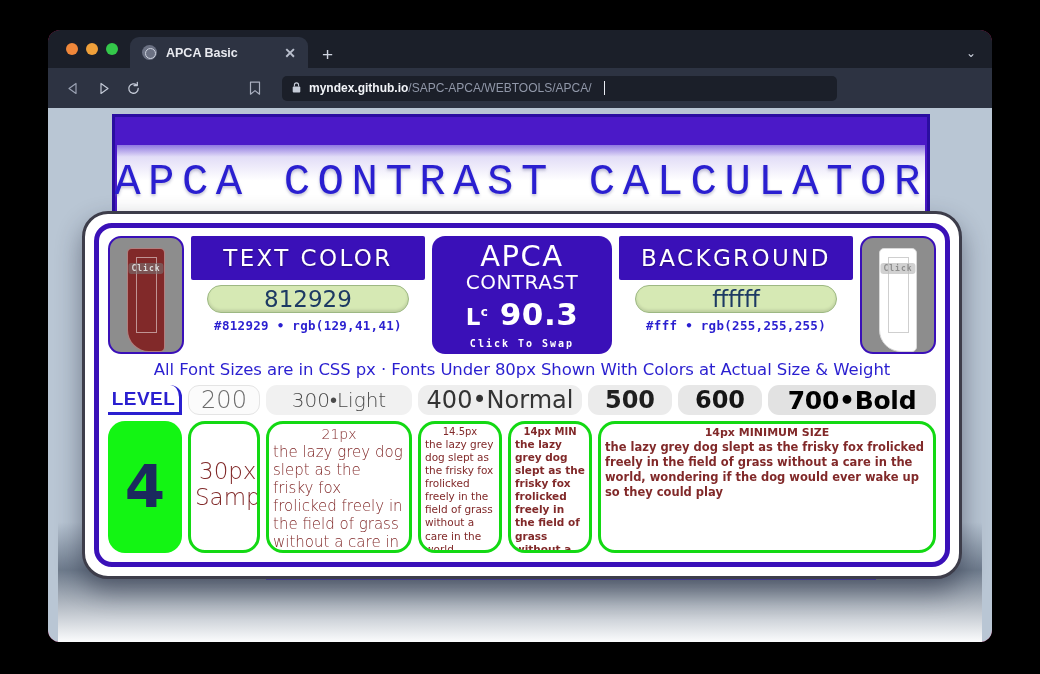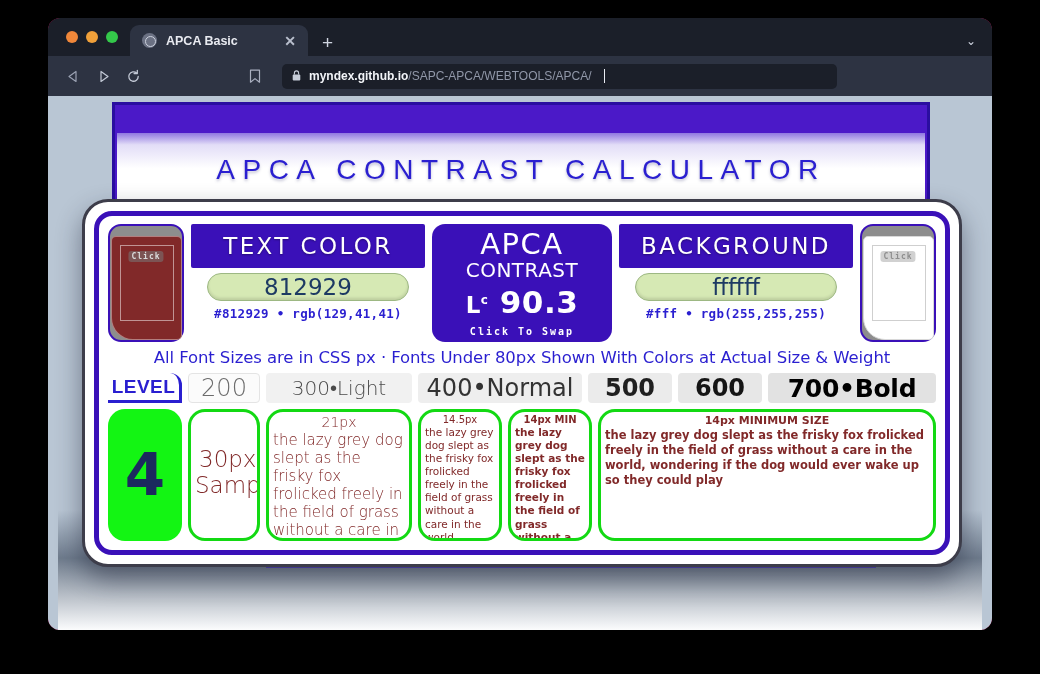--- a/index.html
+++ b/index.html
@@ -11,21 +11,21 @@
   }
 
   
   #desktop {
     position: relative; width: 1040px; height: 674px;
     background: #000; border-radius: 34px;
   }
 
   
   #browser {
-    position: absolute; left: 48px; top: 18px;
+    position: absolute; left: 48px; top: 30px;
     width: 944px; height: 612px;
     background: #be185d;
     border-radius: 12px;
     overflow: hidden;
     box-shadow: 0 14px 40px rgba(0,0,0,.65);
   }
 
   
   .tabstrip {
     position: relative; height: 38px; background: #1b1f29;
@@ -99,26 +99,26 @@
     border: 3px solid #2a0ea0;
     overflow: hidden;
   }
   .header-inner {
     position: absolute; left: 2px; right: 2px; top: 28px; bottom: 0;
     background: linear-gradient(to bottom, #8f77e0 0%, #e2ddf7 16%, #ffffff 48%, #ffffff 100%);
     display: flex; align-items: center; justify-content: center;
   }
   .app-title {
     color: #2a1fd0;
-    font-size: 28px;
+    font-size: 44px;
     font-weight: 400;
     letter-spacing: 7.5px;
     white-space: nowrap;
     text-shadow: 0 2px 3px rgba(120,120,160,.45);
-    font-family: Liberation Sans, sans-serif;
+    font-family: Liberation Mono, monospace;
   }
 
   
   .rail { position: absolute; width: 7px; background: #3a10b8; }
   .rail.left  { left: 66px;  top: 114px; height: 420px; }
   .rail.right { right: 66px; top: 114px; height: 420px; }
 
   .footer-fade {
     position: absolute; left: 10px; right: 10px; bottom: 0; height: 120px;
     background: linear-gradient(to bottom, rgba(185,198,212,0) 0%, #6e7b8c 40%, #fbfcfd 100%);
@@ -152,21 +152,21 @@
 
   .swatch {
     width: 76px; border-radius: 13px;
     background: #8d8d8d;
     border: 2px solid #3a10b8;
     display: flex; align-items: flex-start; justify-content: center;
     padding: 10px 0 0 0;
     position: relative;
   }
   .swatch .chip {
-    width: 71px; height: 104px;
+    width: 38px; height: 104px;
     border-radius: 5px 5px 5px 22px;
     position: relative;
     border: 1px solid rgba(255,255,255,.4);
   }
   .swatch .chip-inner {
     position: absolute; left: 8px; top: 8px; right: 7px; bottom: 18px;
     border: 1px solid rgba(255,255,255,.5);
   }
   .swatch .click-tag {
     position: absolute; left: 50%; transform: translateX(-50%);
@@ -244,21 +244,21 @@
   .level-tab {
     width: 74px; height: 100%;
     border-right: 3px solid #2a1fd0;
     border-bottom: 3px solid #2a1fd0;
     border-top-right-radius: 12px;
     border-bottom-right-radius: 0;
     display: flex; align-items: center; justify-content: center;
     color: #2a1fd0; font-size: 19px; font-weight: bold; letter-spacing: .5px;
   }
   .wchip {
-    height: 100%; border-radius: 4px;
+    height: 100%; border-radius: 11px;
     display: flex; align-items: center; justify-content: center;
     color: #111; white-space: nowrap;
     font-family: "DejaVu Sans", sans-serif;
     padding: 0 6px;
   }
   .wchip.w200 { flex: 0 0 72px; background: #fbfbfb; border: 1px solid #e4e4e4; font-size: 24px; font-weight: 200; color: #6c6c6c; }
   .wchip.w300 { flex: 0 0 146px; background: #f1f1f1; font-size: 20px; font-weight: 300; color: #4a4a4a; }
   .wchip.w400 { flex: 0 0 164px; background: #eeeeee; font-size: 24px; font-weight: 400; color: #333; }
   .wchip.w500 { flex: 0 0 84px; background: #ebebeb; font-size: 24px; font-weight: bold; color: #1f1f1f; }
   .wchip.w600 { flex: 0 0 84px; background: #e7e7e7; font-size: 24px; font-weight: bold; color: #151515; }

